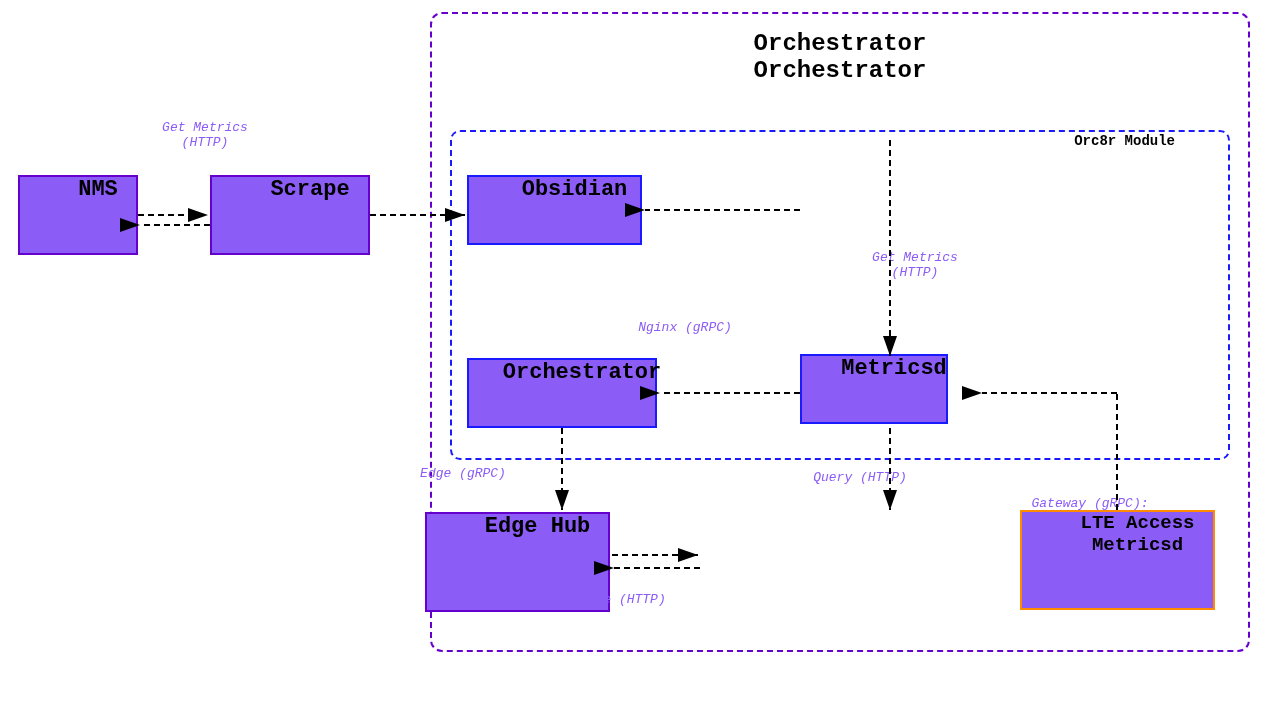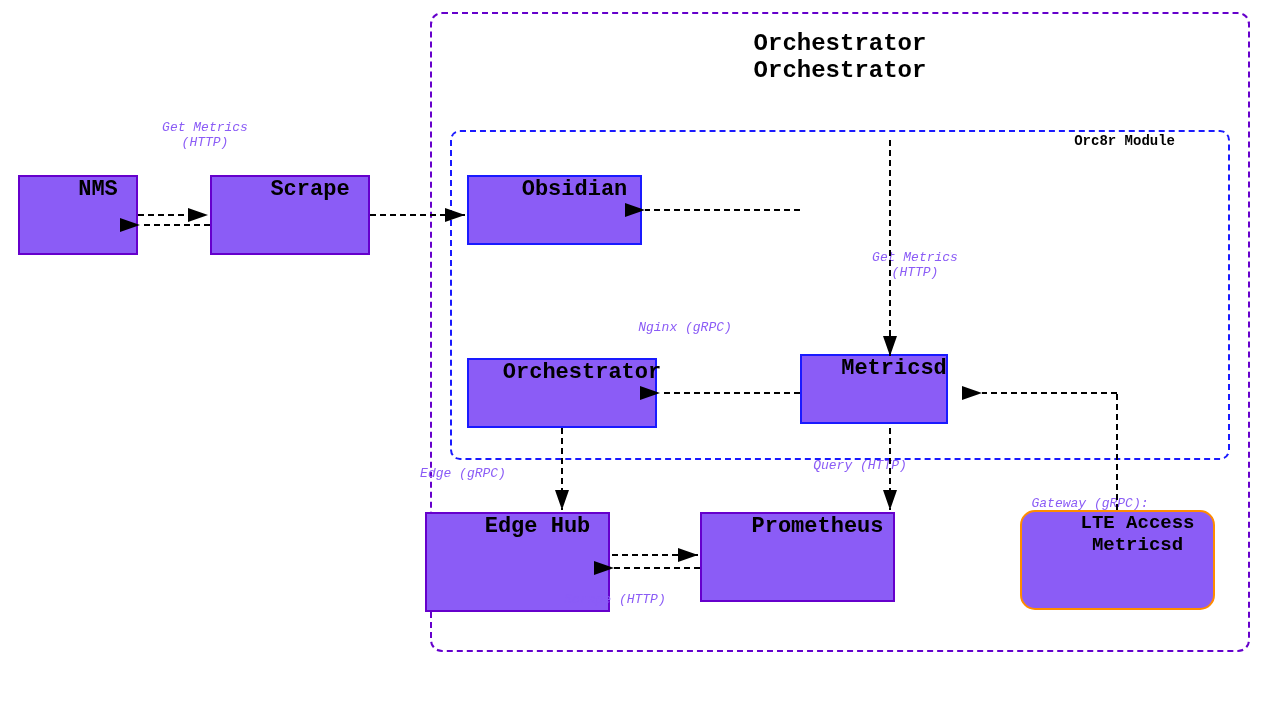--- a/index.html
+++ b/index.html
@@ -140,45 +140,42 @@
   </div>
 
   <div class="box box-dark-blue" style="top: 354px; left: 800px; width: 148px; height: 70px;">
     <span>Metricsd</span>
   </div>
 
   <div class="box box-purple" style="top: 512px; left: 425px; width: 185px; height: 100px;">
     <span>Edge Hub</span>
   </div>
 
-  <div class="box box-purple" style="top: 512px; left: 700px; width: 195px; height: 90px;">
-    <span>Prometheus</span>
-  </div>
-
-  <div class="box box-orange" style="top: 510px; left: 1020px; width: 195px; height: 100px; font-size: 19px; border-radius: 15px;">
+
+  <div class="box box-orange" style="top: 510px; left: 1020px; width: 195px; height: 100px; font-size: 19px;">
     <span><span>LTE Access</span><br><span>Metricsd</span></span>
   </div>
 
   <div class="arrow-label" style="top: 120px; left: 155px; width: 100px;">
     Get Metrics<br>(HTTP)
   </div>
 
   <div class="arrow-label" style="top: 320px; left: 620px; width: 130px;">
     Nginx (gRPC)
   </div>
 
   <div class="arrow-label" style="top: 250px; left: 855px; width: 120px;">
     Get Metrics<br>(HTTP)
   </div>
 
   <div class="arrow-label" style="top: 466px; left: 408px; width: 110px;">
     Edge (gRPC)
   </div>
 
-  <div class="arrow-label" style="top: 458px; left: 800px; width: 120px;">
+  <div class="arrow-label" style="top: 470px; left: 800px; width: 120px;">
     Query (HTTP)
   </div>
 
   <div class="arrow-label" style="top: 496px; left: 1025px; width: 130px;">
     Gateway (gRPC):
   </div>
 
   <div class="arrow-label" style="top: 592px; left: 555px; width: 120px;">
     Scrape (HTTP)
   </div>

